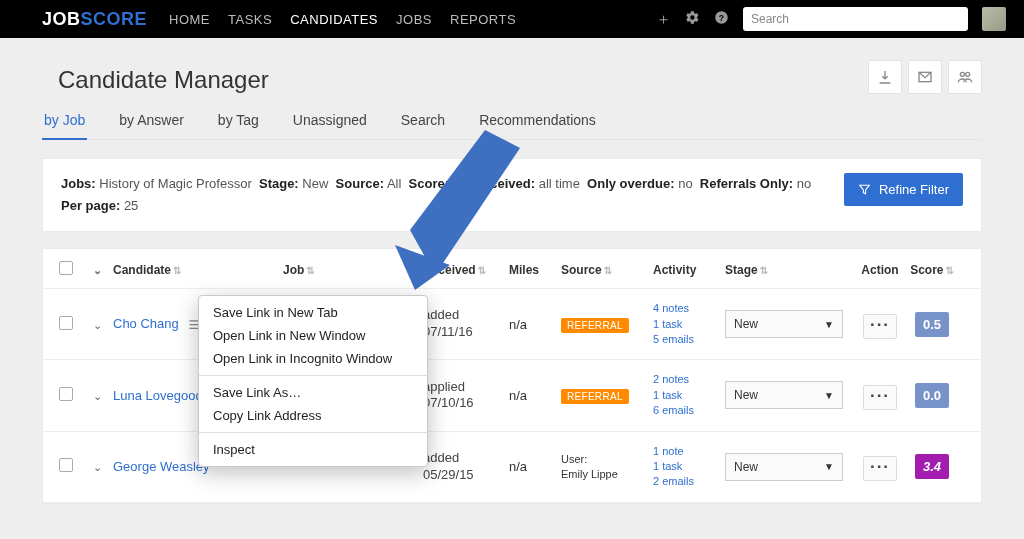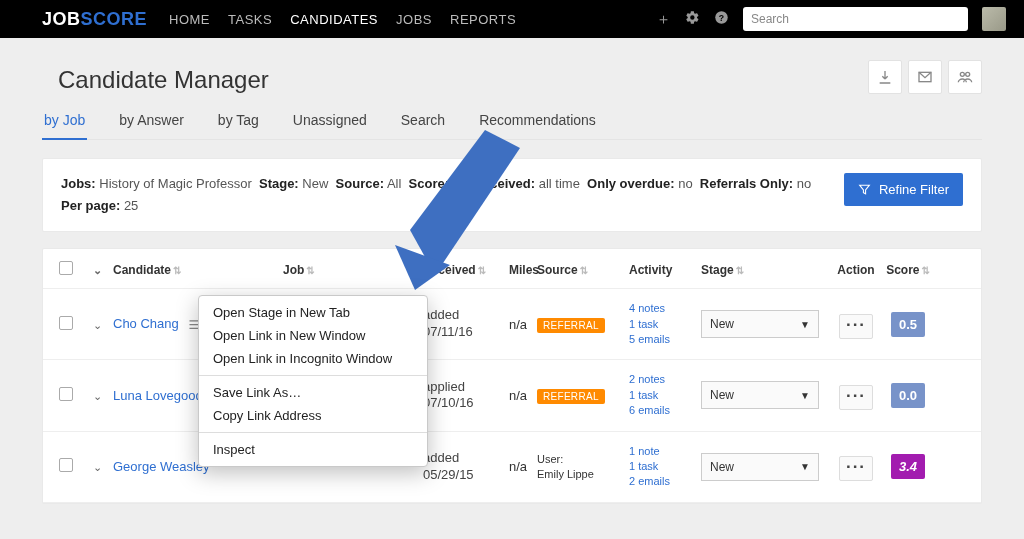--- a/index.html
+++ b/index.html
@@ -44,21 +44,21 @@
   .filter-text b { font-weight:700; color:#222; }
   .filter-text span { color:#555; }
   .refine { background:#2f6fd1; color:#fff; border:none; padding:9px 14px; font-size:13px; display:flex; align-items:center; gap:8px; cursor:pointer; border-radius:2px; }
   .table-panel { background:#fff; border:1px solid #e9e9e9; margin-top:16px; border-radius:2px; }
   .thead { display:flex; align-items:center; padding:12px 16px 10px 16px; border-bottom:1px solid #eee; font-size:12px; color:#333; font-weight:600; }
   .col-check { width:34px; }
   .col-expand { width:20px; }
   .col-candidate { width:170px; }
   .col-job { width:140px; }
   .col-received { width:86px; }
-  .col-miles { width:28px; }
+  .col-miles { width:52px; }
   .col-source { width:92px; }
   .col-activity { width:72px; }
   .col-stage { width:130px; }
   .col-action { width:50px; text-align:center; }
   .col-score { width:54px; text-align:center; }
   .sort-ico { color:#bbb; font-size:10px; margin-left:2px; }
   .trow { display:flex; align-items:center; padding:12px 16px; border-bottom:1px solid #eee; font-size:13px; }
   .checkbox { width:14px; height:14px; border:1px solid #aaa; border-radius:2px; display:inline-block; }
   .chev { font-size:11px; color:#666; cursor:pointer; }
   .name-link { color:#2f6fd1; cursor:pointer; }
@@ -280,21 +280,21 @@
 </div>
 
 <svg class="arrow" width="140" height="160" viewBox="0 0 140 160">
   <defs></defs>
   <polygon points="105,0 140,18 55,145 30,100" fill="#3e6fc1"></polygon>
   <polygon points="70,135 15,115 35,160" fill="#3e6fc1"></polygon>
 </svg>
 
 <div class="context-menu">
   <div class="grp">
-    <div class="item">Open Stage in New Tab</div>
+    <div class="item">Save Link in New Tab</div>
     <div class="item">Open Link in New Window</div>
     <div class="item">Open Link in Incognito Window</div>
   </div>
   <div class="sep"></div>
   <div class="grp">
     <div class="item">Save Link As…</div>
     <div class="item">Copy Link Address</div>
   </div>
   <div class="sep"></div>
   <div class="grp">

